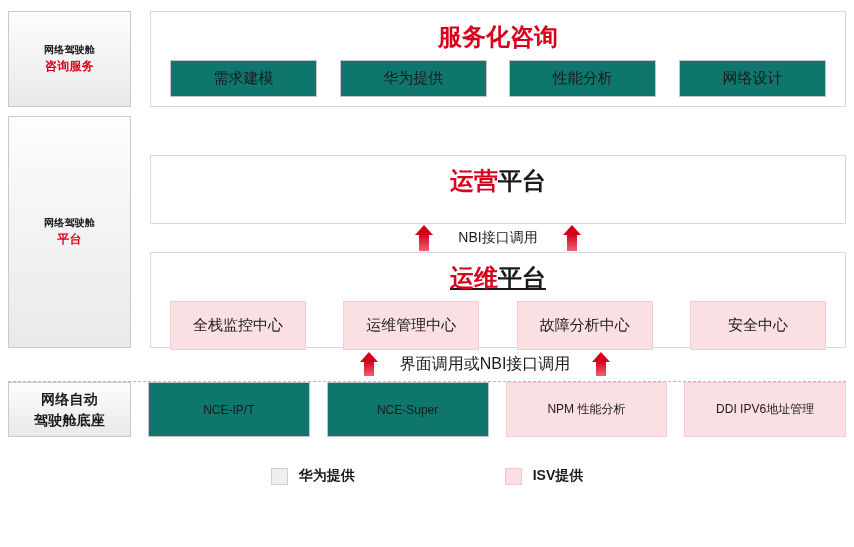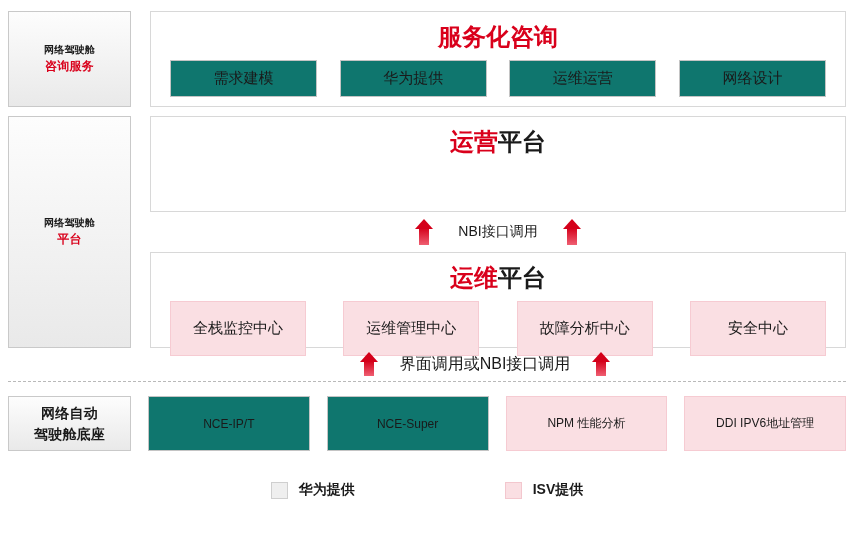--- a/index.html
+++ b/index.html
@@ -100,20 +100,21 @@
   #tier-consult .chip-row { margin-top: 11px; }
   #tier-consult .chip { width: 147px; height: 37px; }
 
   
   #tier-platform { height: 232px; margin-top: 9px; }
   #tier-platform .stack {
     flex: 1 1 auto;
     margin-left: 19px;
     display: flex;
     flex-direction: column;
+    margin-top: 39px;
   }
   #tier-platform .panel { margin-left: 0; }
 
   #panel-operations { height: 96px; }
   #panel-operations .panel-title { margin-top: 13px; }
   #panel-operations .chip-row { margin-top: 11px; }
   #panel-operations .chip { width: 205px; height: 40px; }
 
   
   .arrow-strip {
@@ -149,23 +150,23 @@
     left: 0;
     top: 0;
     width: 0;
     height: 0;
     border-left: 9px solid transparent;
     border-right: 9px solid transparent;
     border-bottom: 10px solid #d4001a;
   }
 
   #panel-maintenance { height: 96px; }
-  #panel-maintenance .panel-title { margin-top: 13px; }
+  #panel-maintenance .panel-title { margin-top: 13px; text-decoration: underline; }
   #panel-maintenance .chip-row { margin-top: 11px; }
-  #panel-maintenance .chip { width: 136px; height: 55px; }
+  #panel-maintenance .chip { width: 136px; height: 49px; }
 
   
   #strip-bottom {
     height: 28px;
     padding-left: 116px;
     box-sizing: border-box;
     display: flex;
     align-items: center;
     justify-content: center;
     gap: 22px;
@@ -177,21 +178,20 @@
   
   .divider {
     margin: 3px 8px 0 8px;
     border-top: 1px dashed #b9b9b9;
     height: 0;
   }
 
   
   #tier-base {
     height: 55px;
-    margin-top: 14px;
     display: flex;
     align-items: stretch;
     padding: 0 8px;
     gap: 17px;
     box-sizing: border-box;
   }
   #tier-base .rail { width: 123px; flex: 0 0 123px; }
   #tier-base .rail .l1,
   #tier-base .rail .l2 { color: #1a1a1a; font-size: 14px; }
   #tier-base .chip {
@@ -237,21 +237,21 @@
     <div class="l2">咨询服务</div>
   </div>
 
   <div class="panel" id="panel-consulting">
     <div class="panel-title">
       <span class="hl">服务化咨询</span><span></span>
     </div>
     <div class="chip-row">
       <div class="chip grey">需求建模</div>
       <div class="chip grey">华为提供</div>
-      <div class="chip grey">运维运营</div>
+      <div class="chip grey">性能分析</div>
       <div class="chip grey">网络设计</div>
     </div>
   </div>
 </div>
 
 <div class="tier" id="tier-platform">
 
   <div class="rail">
     <div class="l1">网络驾驶舱</div>
     <div class="l2">平台</div>

